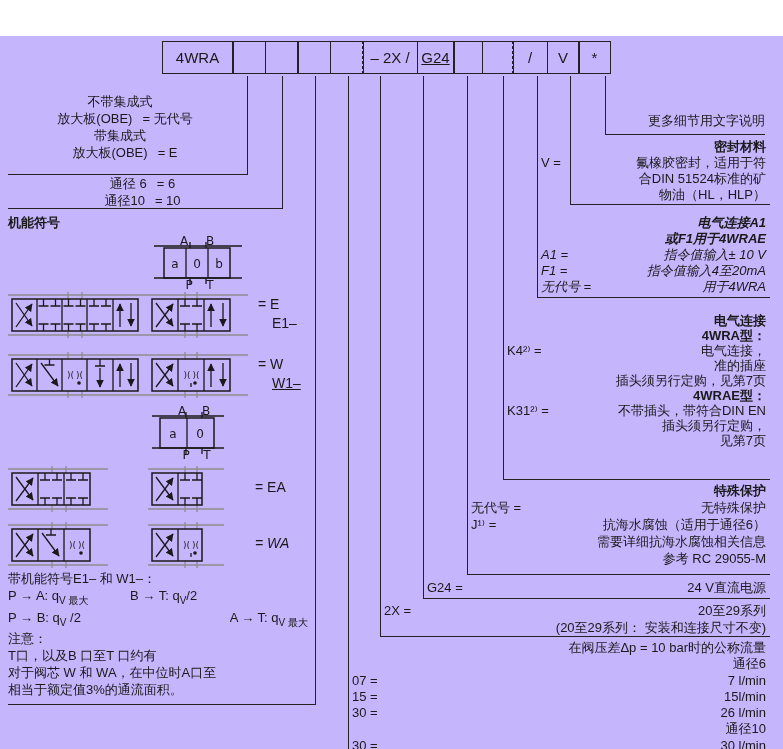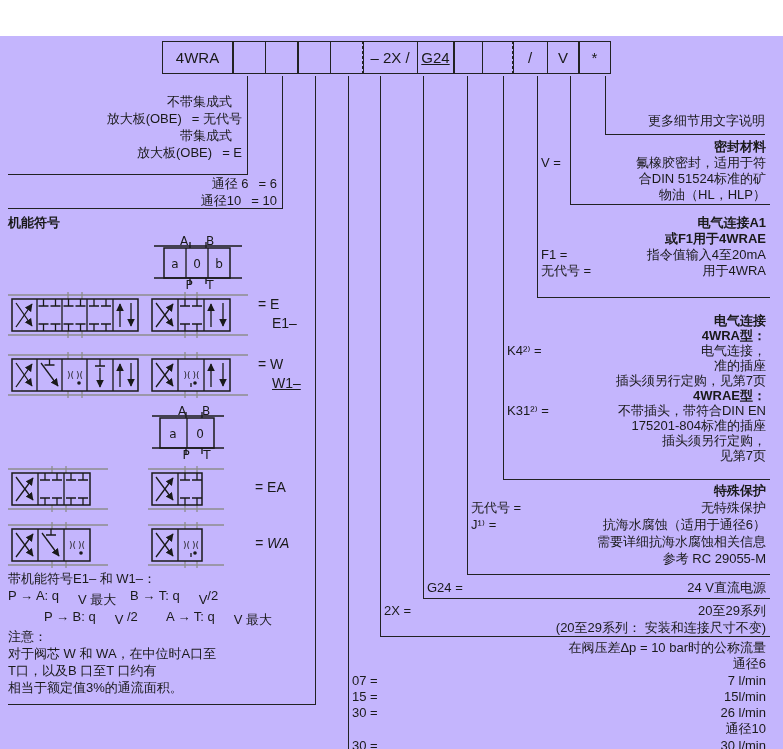--- a/index.html
+++ b/index.html
@@ -8,26 +8,26 @@
   
   .code-row{position:absolute;display:flex;}
   .cell{height:33px;border:1.5px solid #222;margin-left:-1.5px;display:flex;
         align-items:center;justify-content:center;font-size:15px;white-space:nowrap;box-sizing:border-box;}
   .cell.dash{border-left-style:dashed;border-right-style:dashed;}
   
   .vl{position:absolute;width:1.4px;background:#222;}
   .hl{position:absolute;height:1.4px;background:#222;}
   
   .blk{position:absolute;font-size:13px;line-height:17px;}
-  .row{display:flex;justify-content:flex-end;white-space:nowrap;}
+  .row{display:flex;justify-content:center;white-space:nowrap;}
   .lbl{white-space:nowrap;margin-right:10px;}
   .val{flex:1;text-align:right;white-space:nowrap;}
   .r{text-align:right;}
   .b{font-weight:bold;}
-  sub{font-size:13px;padding-left:19px;}
+  sub{font-size:10px;}
   
   .sym{position:absolute;}
   .sym path,.sym line{stroke:#1a1a1a;stroke-width:1.3;fill:none;}
   .sym rect{stroke:#1a1a1a;stroke-width:1.5;fill:none;}
   .sym .sp{stroke:#8d8d8d;}
   .sym text{fill:#1a1a1a;font-size:9px;font-family:"DejaVu Sans",sans-serif;}
   .sym text.lab{font-size:12px;}
   .sym circle{fill:#1a1a1a;stroke:none;}
   .symlabel{position:absolute;font-size:14px;white-space:nowrap;}
   .k15{line-height:15px;}
@@ -239,47 +239,51 @@
     <path d="M43 31v4"></path>
   </svg>
   <div class="symlabel" style="left:255px;top:499px;font-style:italic;">= WA</div>
 
   <div class="blk" style="left:8px;top:534px;width:300px;">
     <div>带机能符号E1– 和 W1–：</div>
     <div class="row" style="justify-content:flex-start">
       <span style="width:122px"><span>P → A: q</span><sub>V 最大</sub><span></span></span>
       <span><span>B → T: q</span><sub>V</sub><span>/2</span></span>
     </div>
-    <div class="row" style="justify-content:center">
+    <div class="row" style="justify-content:space-between">
       <span style="width:122px"><span>P → B: q</span><sub>V</sub><span> /2</span></span>
       <span><span>A → T: q</span><sub>V 最大</sub><span></span></span>
     </div>
     <div>注意：</div>
+    <div>T口，以及B 口至T 口约有</div>
     <div>对于阀芯 W 和 WA，在中位时A口至</div>
-    <div>T口，以及B 口至T 口约有</div>
     <div>相当于额定值3%的通流面积。</div>
   </div>
 
   <div class="blk r" style="left:605px;top:76px;width:160px;">
     <div>更多细节用文字说明</div>
   </div>
 
   <div class="blk k16" style="left:541px;top:103px;width:225px;">
     <div class="r b">密封材料</div>
     <div class="row">
         <span class="lbl">V =</span>
         <span class="val">氟橡胶密封，适用于符</span>
       </div>
     <div class="r">合DIN 51524标准的矿</div>
     <div class="r">物油（HL，HLP）</div>
   </div>
 
-  <div class="blk k16" style="left:541px;top:179px;width:225px;">
+  <div class="blk k16" style="left:541px;top:179px;width:225px;font-style:italic;">
     <div class="r b">电气连接A1</div>
     <div class="r b">或F1用于4WRAE</div>
+    <div class="row">
+        <span class="lbl">A1 =</span>
+        <span class="val">指令值输入± 10 V</span>
+      </div>
     <div class="row">
         <span class="lbl">F1 =</span>
         <span class="val">指令值输入4至20mA</span>
       </div>
     <div class="row">
         <span class="lbl">无代号 =</span>
         <span class="val">用于4WRA</span>
       </div>
   </div>
 
@@ -290,21 +294,20 @@
         <span class="lbl">K4²⁾ =</span>
         <span class="val">电气连接，</span>
       </div>
     <div class="r">准的插座</div>
     <div class="r">插头须另行定购，见第7页</div>
     <div class="r b">4WRAE型：</div>
     <div class="row">
         <span class="lbl">K31²⁾ =</span>
         <span class="val">不带插头，带符合DIN EN</span>
       </div>
-    <div class="r">175201-804标准的插座</div>
     <div class="r">插头须另行定购，</div>
     <div class="r">见第7页</div>
   </div>
 
   <div class="blk" style="left:471px;top:446px;width:295px;">
     <div class="r b">特殊保护</div>
     <div class="row">
         <span class="lbl">无代号 =</span>
         <span class="val">无特殊保护</span>
       </div>

